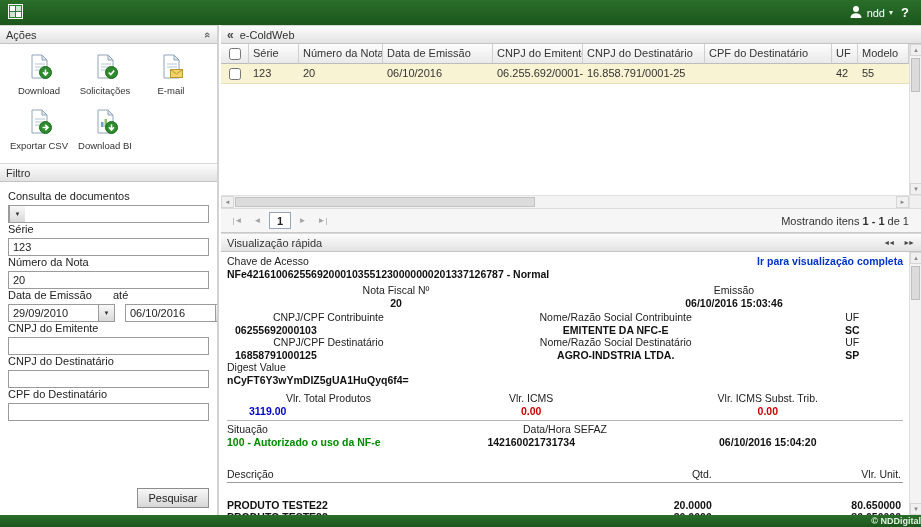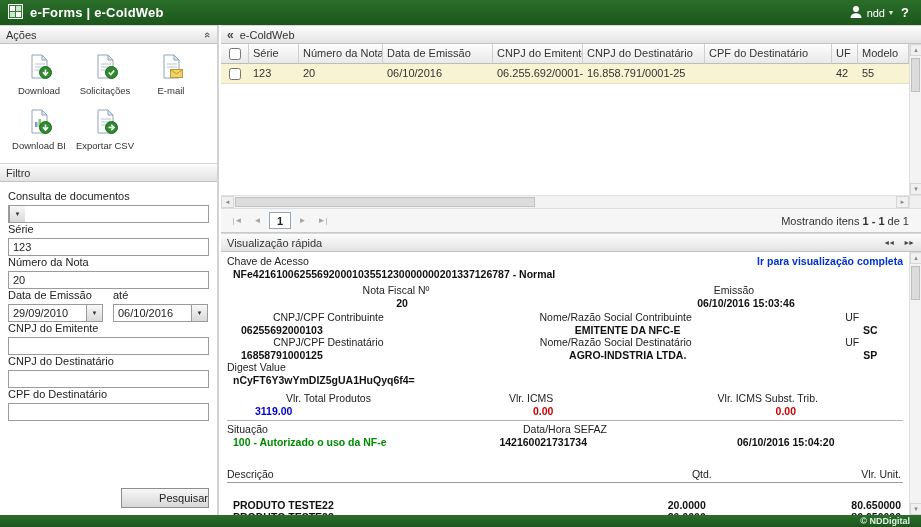--- a/index.html
+++ b/index.html
@@ -9,21 +9,21 @@
 
   
   .topbar { position:absolute; top:0; left:0; right:0; height:25px; background:linear-gradient(#2a6e2a,#1c561c); display:flex; align-items:center; padding:0 8px; gap:7px; }
   .topbar .title { color:#fff; font-size:13px; font-weight:bold; letter-spacing:.2px; }
   .topbar-right { margin-left:auto; display:flex; align-items:center; gap:4px; }
   .user-menu { display:flex; align-items:center; gap:4px; color:#fff; cursor:default; }
   .user-menu .caret { font-size:8px; color:#e6f2e6; }
   .help-btn { color:#fff; font-weight:bold; font-size:13px; width:16px; text-align:center; cursor:default; }
 
   
-  .footer { position:absolute; left:0; right:0; bottom:0; height:12px; background:linear-gradient(#2a6e2a,#1c561c); display:flex; align-items:center; justify-content:flex-end; padding:0 11px;margin-top:32px; }
+  .footer { position:absolute; left:0; right:0; bottom:0; height:12px; background:linear-gradient(#2a6e2a,#1c561c); display:flex; align-items:center; justify-content:flex-end; padding:0 0;margin-top:32px; }
   .footer span { color:#dff0df; font-size:9px; font-weight:bold; }
 
   
   .ph { height:19px; background:linear-gradient(#fcfcfc,#e3e3e3); border-top:1px solid #d8d8d8; border-bottom:1px solid #c3c3c3; display:flex; align-items:center; padding:0 6px; color:#333; flex:0 0 auto; }
 
   
   .sidebar { position:absolute; top:25px; left:0; width:219px; bottom:12px; background:#fff; border-right:2px solid #d2d2d2; display:flex; flex-direction:column; overflow:hidden; }
   .collapse-up { margin-left:auto; transform:rotate(90deg); color:#666; font-weight:bold; font-size:11px; cursor:default; }
   .actions-grid { padding:9px 4px 0 6px; display:flex; flex-wrap:wrap; flex:0 0 auto; }
   .action { width:66px; display:flex; flex-direction:column; align-items:center; gap:3px; margin-bottom:12px; cursor:default; }
@@ -32,23 +32,23 @@
   .fg { }
   .fg .flabel { display:block; color:#222; margin-bottom:3px; }
   .txt { width:100%; height:18px; border:1px solid #9b9b9b; font:11px "Liberation Sans", sans-serif; padding:1px 4px; background:#fff; color:#222; }
   .combo { display:flex; height:18px; border:1px solid #9b9b9b; background:#fff; }
   .combo input { flex:1; min-width:0; border:0; outline:none; font:11px "Liberation Sans", sans-serif; padding:1px 4px; color:#222; background:transparent; }
   .combo .dd { width:16px; flex:0 0 auto; background:linear-gradient(#f8f8f8,#d9d9d9); border-left:1px solid #9b9b9b; font-size:6px; color:#333; display:flex; align-items:center; justify-content:center; cursor:default; }
   .date-labels { display:flex; margin-bottom:3px; }
   .date-labels .flabel { margin-bottom:0; }
   .date-labels .flabel:first-child { width:105px; }
   .dates { display:flex; gap:10px; }
-  .dates .combo { width:95px; }
+  .dates .combo { width:107px; }
   .search-row { flex:0 0 auto; display:flex; justify-content:flex-end; padding:0 8px 7px 8px; }
-  .btn-pesquisar { width:88px; height:20px; background:linear-gradient(#f7f7f7,#d7d7d7); border:1px solid #8d8d8d; font:11px "Liberation Sans", sans-serif; color:#222; cursor:default;text-align:right; }
+  .btn-pesquisar { width:72px; height:20px; background:linear-gradient(#f7f7f7,#d7d7d7); border:1px solid #8d8d8d; font:11px "Liberation Sans", sans-serif; color:#222; cursor:default; }
 
   
   .main { position:absolute; top:25px; left:221px; right:0; bottom:12px; display:flex; flex-direction:column; overflow:hidden; background:#fff; }
   .main-ph { gap:6px; }
   .collapse-left { color:#444; font-weight:bold; font-size:12px; cursor:default; }
 
   
   .grid-area { position:relative; padding-right:12px; flex:0 0 auto; background:#fff; }
   .thead { display:flex; height:20px; }
   .th { background:linear-gradient(#fdfdfd,#e9e9e9); border-right:1px solid #cfcfcf; border-bottom:1px solid #bcbcbc; padding:3px 4px; white-space:nowrap; overflow:hidden; color:#333; cursor:default; }
@@ -83,21 +83,21 @@
   .pgbtn { width:17px; height:17px; display:flex; align-items:center; justify-content:center; color:#a5a5a5; font-size:8px; cursor:default; }
   .pgbox { width:22px; height:17px; border:1px solid #94a6b8; background:#fff; display:flex; align-items:center; justify-content:center; font-weight:bold; color:#222; cursor:default; }
   .pgstatus { margin-left:auto; color:#333; padding-right:4px; }
   .pgstatus .rng { font-weight:bold; }
 
   
   .pv-ph .navs { margin-left:auto; display:flex; gap:6px; }
   .pvnav { font-size:7px; letter-spacing:-2px; color:#444; cursor:default; padding:2px; }
   .pv { flex:1 1 auto; position:relative; background:#fff; overflow:hidden; padding:3px 18px 0 6px; font-size:10.5px; }
   .r { display:flex; line-height:12.5px; }
-  .b { font-weight:bold; color:#111;margin-left:6px; }
+  .b { font-weight:bold; color:#111; }
   .lbl { color:#222; }
   .flex1 { flex:1 1 auto; }
   .c15 { width:15%; flex:0 0 auto; }
   .c30 { width:30%; flex:0 0 auto; } .c40 { width:40%; flex:0 0 auto; }
   .c50 { width:50%; flex:0 0 auto; } .c55 { width:55%; flex:0 0 auto; }
   .tc { text-align:center; } .tl { text-align:left; }
   .pad8 { padding-left:8px; } .pad22 { padding-left:22px; }
   .link { color:#0033cc; font-weight:bold; text-decoration:none; cursor:default; }
   .blue { color:#0000cc; } .red { color:#cc0000; } .green { color:#008a00; }
   .sep { border-top:1px solid #b3b3b3; margin:3px 0 2px 0; }
@@ -113,21 +113,20 @@
   <header class="topbar">
     <span>
       <svg width="15" height="15" viewBox="0 0 15 15">
           <rect x="0.5" y="0.5" width="14" height="14" fill="#2f7d2f" stroke="#ffffff"></rect>
           <rect x="2" y="2" width="5" height="5" fill="#ffffff"></rect>
           <rect x="8" y="2" width="5" height="5" fill="#cfe6cf"></rect>
           <rect x="2" y="8" width="5" height="5" fill="#cfe6cf"></rect>
           <rect x="8" y="8" width="5" height="5" fill="#ffffff"></rect>
         </svg>
     </span>
-    <span class="title">e-Forms | e-ColdWeb</span>
     <div class="topbar-right">
       <span>
         <svg width="14" height="13" viewBox="0 0 14 13">
             <circle cx="7" cy="4" r="3" fill="#ffffff"></circle>
             <path d="M1.5 13 a5.5 4.8 0 0 1 11 0 z" fill="#ffffff"></path>
           </svg>
       </span>
       <span class="user-menu">
         <span>ndd</span>
         <span class="caret">▾</span>
@@ -176,39 +175,39 @@
               <path d="M12.5 16.5 l6 4.5 6 -4.5" fill="none" stroke="#b99a32"></path>
             </svg>
         </span>
         <span class="action-label">E-mail</span>
       </div>
       <div class="action">
         <span>
           <svg width="27" height="27" viewBox="0 0 27 27">
               <path d="M6 2 h10 l5 5 v18 H6 z" fill="#ffffff" stroke="#8ea4ba"></path>
               <path d="M16 2 l5 5 h-5 z" fill="#dde7f1" stroke="#8ea4ba"></path>
+              <path d="M9 11 h10 M9 14 h10 M9 17 h6" stroke="#b4c4d4" stroke-width="1"></path>
+              <circle cx="19.5" cy="19.5" r="6" fill="#2e8b2e" stroke="#1d6a1d"></circle>
+              <path d="M16.5 19.5 h5 M19.2 16.8 l2.8 2.7 -2.8 2.7" stroke="#ffffff" stroke-width="1.6" fill="none"></path>
+            </svg>
+        </span>
+        <span class="action-label">Exportar CSV</span>
+      </div>
+      <div class="action">
+        <span>
+          <svg width="27" height="27" viewBox="0 0 27 27">
+              <path d="M6 2 h10 l5 5 v18 H6 z" fill="#ffffff" stroke="#8ea4ba"></path>
+              <path d="M16 2 l5 5 h-5 z" fill="#dde7f1" stroke="#8ea4ba"></path>
               <rect x="9" y="14" width="2.5" height="5" fill="#6f9fcf"></rect>
               <rect x="12.5" y="11" width="2.5" height="8" fill="#8fbf6f"></rect>
               <circle cx="19.5" cy="19.5" r="6" fill="#2e8b2e" stroke="#1d6a1d"></circle>
               <path d="M19.5 16.5 v5 M17 19.3 l2.5 2.7 2.5 -2.7" stroke="#ffffff" stroke-width="1.6" fill="none"></path>
             </svg>
         </span>
         <span class="action-label">Download BI</span>
-      </div>
-      <div class="action">
-        <span>
-          <svg width="27" height="27" viewBox="0 0 27 27">
-              <path d="M6 2 h10 l5 5 v18 H6 z" fill="#ffffff" stroke="#8ea4ba"></path>
-              <path d="M16 2 l5 5 h-5 z" fill="#dde7f1" stroke="#8ea4ba"></path>
-              <path d="M9 11 h10 M9 14 h10 M9 17 h6" stroke="#b4c4d4" stroke-width="1"></path>
-              <circle cx="19.5" cy="19.5" r="6" fill="#2e8b2e" stroke="#1d6a1d"></circle>
-              <path d="M16.5 19.5 h5 M19.2 16.8 l2.8 2.7 -2.8 2.7" stroke="#ffffff" stroke-width="1.6" fill="none"></path>
-            </svg>
-        </span>
-        <span class="action-label">Exportar CSV</span>
       </div>
     </div>
 
     <div class="ph">
       <span>Filtro</span>
     </div>
     <div class="filter-body">
       <div class="fg">
         <span class="flabel">Consulta de documentos</span>
         <div class="combo">

